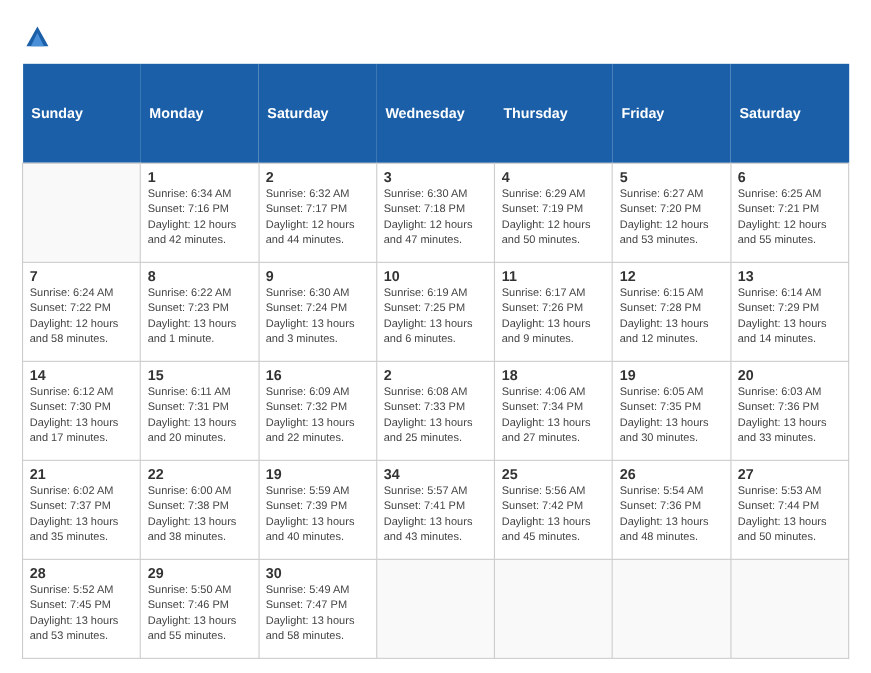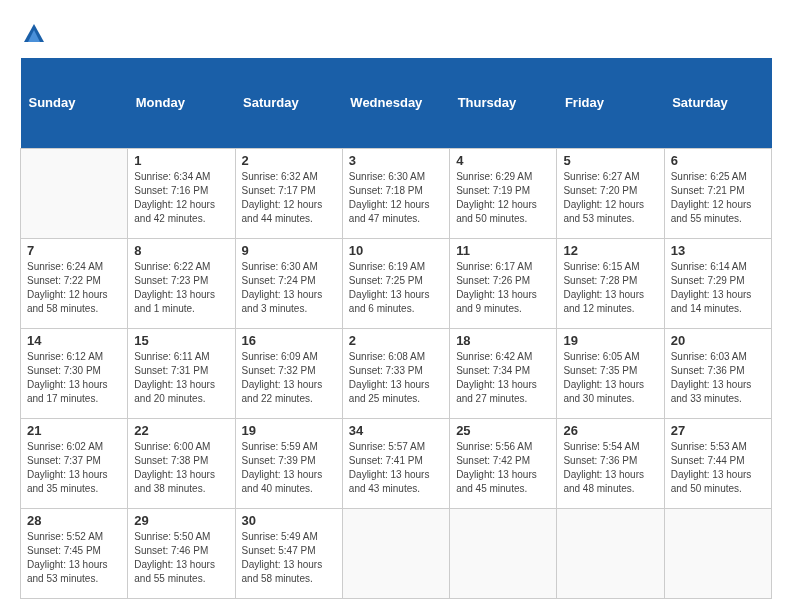--- a/index.html
+++ b/index.html
@@ -240,21 +240,21 @@
         </td>
         <td>
           <span class="day-number">2</span>
           <div class="day-info">Sunrise: 6:08 AM
 Sunset: 7:33 PM
 Daylight: 13 hours
 and 25 minutes.</div>
         </td>
         <td>
           <span class="day-number">18</span>
-          <div class="day-info">Sunrise: 6:42 AM
+          <div class="day-info">Sunrise: 4:06 AM
 Sunset: 7:34 PM
 Daylight: 13 hours
 and 27 minutes.</div>
         </td>
         <td>
           <span class="day-number">19</span>
           <div class="day-info">Sunrise: 6:05 AM
 Sunset: 7:35 PM
 Daylight: 13 hours
 and 30 minutes.</div>
@@ -329,21 +329,21 @@
         <td>
           <span class="day-number">29</span>
           <div class="day-info">Sunrise: 5:50 AM
 Sunset: 7:46 PM
 Daylight: 13 hours
 and 55 minutes.</div>
         </td>
         <td>
           <span class="day-number">30</span>
           <div class="day-info">Sunrise: 5:49 AM
-Sunset: 5:47 PM
+Sunset: 7:47 PM
 Daylight: 13 hours
 and 58 minutes.</div>
         </td>
         <td class="empty-cell"></td>
         <td class="empty-cell"></td>
         <td class="empty-cell"></td>
         <td class="empty-cell"></td>
       </tr>
     </tbody>
 </table>

